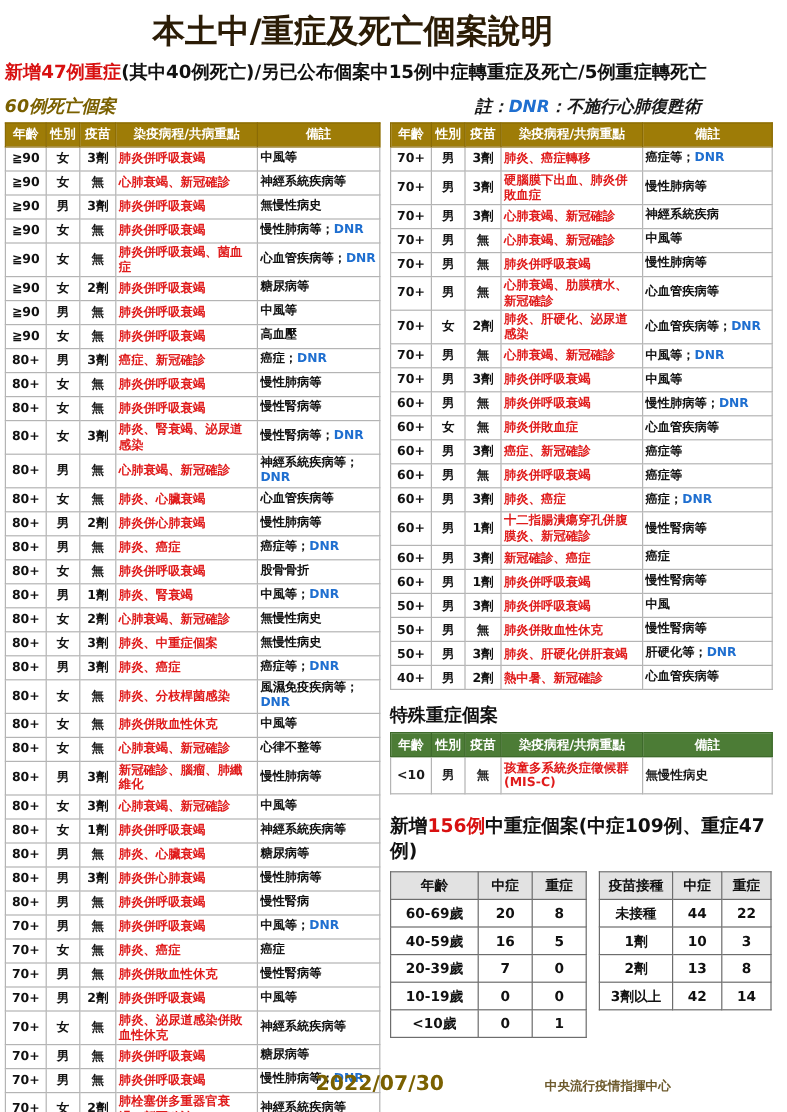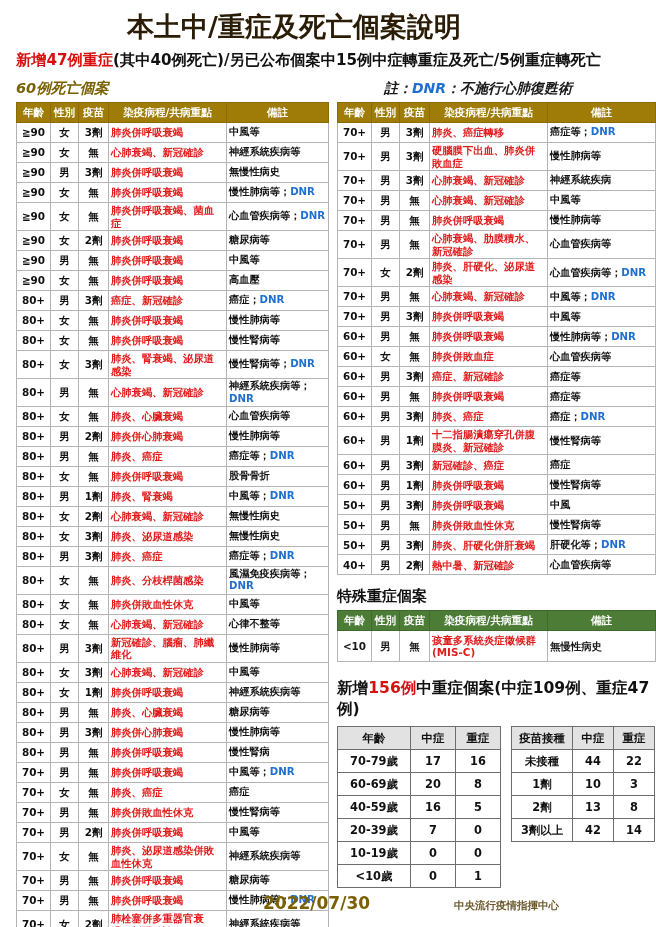--- a/index.html
+++ b/index.html
@@ -14,21 +14,21 @@
     position: relative;
     font-family: "DejaVu Sans", "Liberation Sans", sans-serif;
     color: #1a1a1a;
     overflow: hidden;
   }
   .page {
     width: 588px;
     height: 927px;
     position: relative;
     box-sizing: border-box;
-    padding: 0 16px;
+    padding: 0 4px;
   }
 
   
   .title {
     text-align: center;
     font-size: 27px;
     font-weight: bold;
     letter-spacing: 0px;
     color: #2b1c06;
     padding-top: 10px;
@@ -398,21 +398,21 @@
               <td class="c-age">80+</td>
               <td class="c-sex">女</td>
               <td class="c-vac">2劑</td>
               <td class="c-course">心肺衰竭、新冠確診</td>
               <td class="c-note">無慢性病史</td>
             </tr>
             <tr>
               <td class="c-age">80+</td>
               <td class="c-sex">女</td>
               <td class="c-vac">3劑</td>
-              <td class="c-course">肺炎、泌尿道感染</td>
+              <td class="c-course">肺炎、中重症個案</td>
               <td class="c-note">無慢性病史</td>
             </tr>
             <tr>
               <td class="c-age">80+</td>
               <td class="c-sex">男</td>
               <td class="c-vac">3劑</td>
               <td class="c-course">肺炎、癌症</td>
               <td class="c-note">癌症等；<span class="dnr">DNR</span></td>
             </tr>
             <tr>
@@ -749,25 +749,20 @@
               <col class="v">
             </colgroup>
           <thead>
             <tr>
               <th>年齡</th>
               <th>中症</th>
               <th>重症</th>
             </tr>
           </thead>
           <tbody id="age-stats-body">
-              <tr>
-                <td>70-79歲</td>
-                <td>17</td>
-                <td>16</td>
-              </tr>
               <tr>
                 <td>60-69歲</td>
                 <td>20</td>
                 <td>8</td>
               </tr>
               <tr>
                 <td>40-59歲</td>
                 <td>16</td>
                 <td>5</td>
               </tr>

